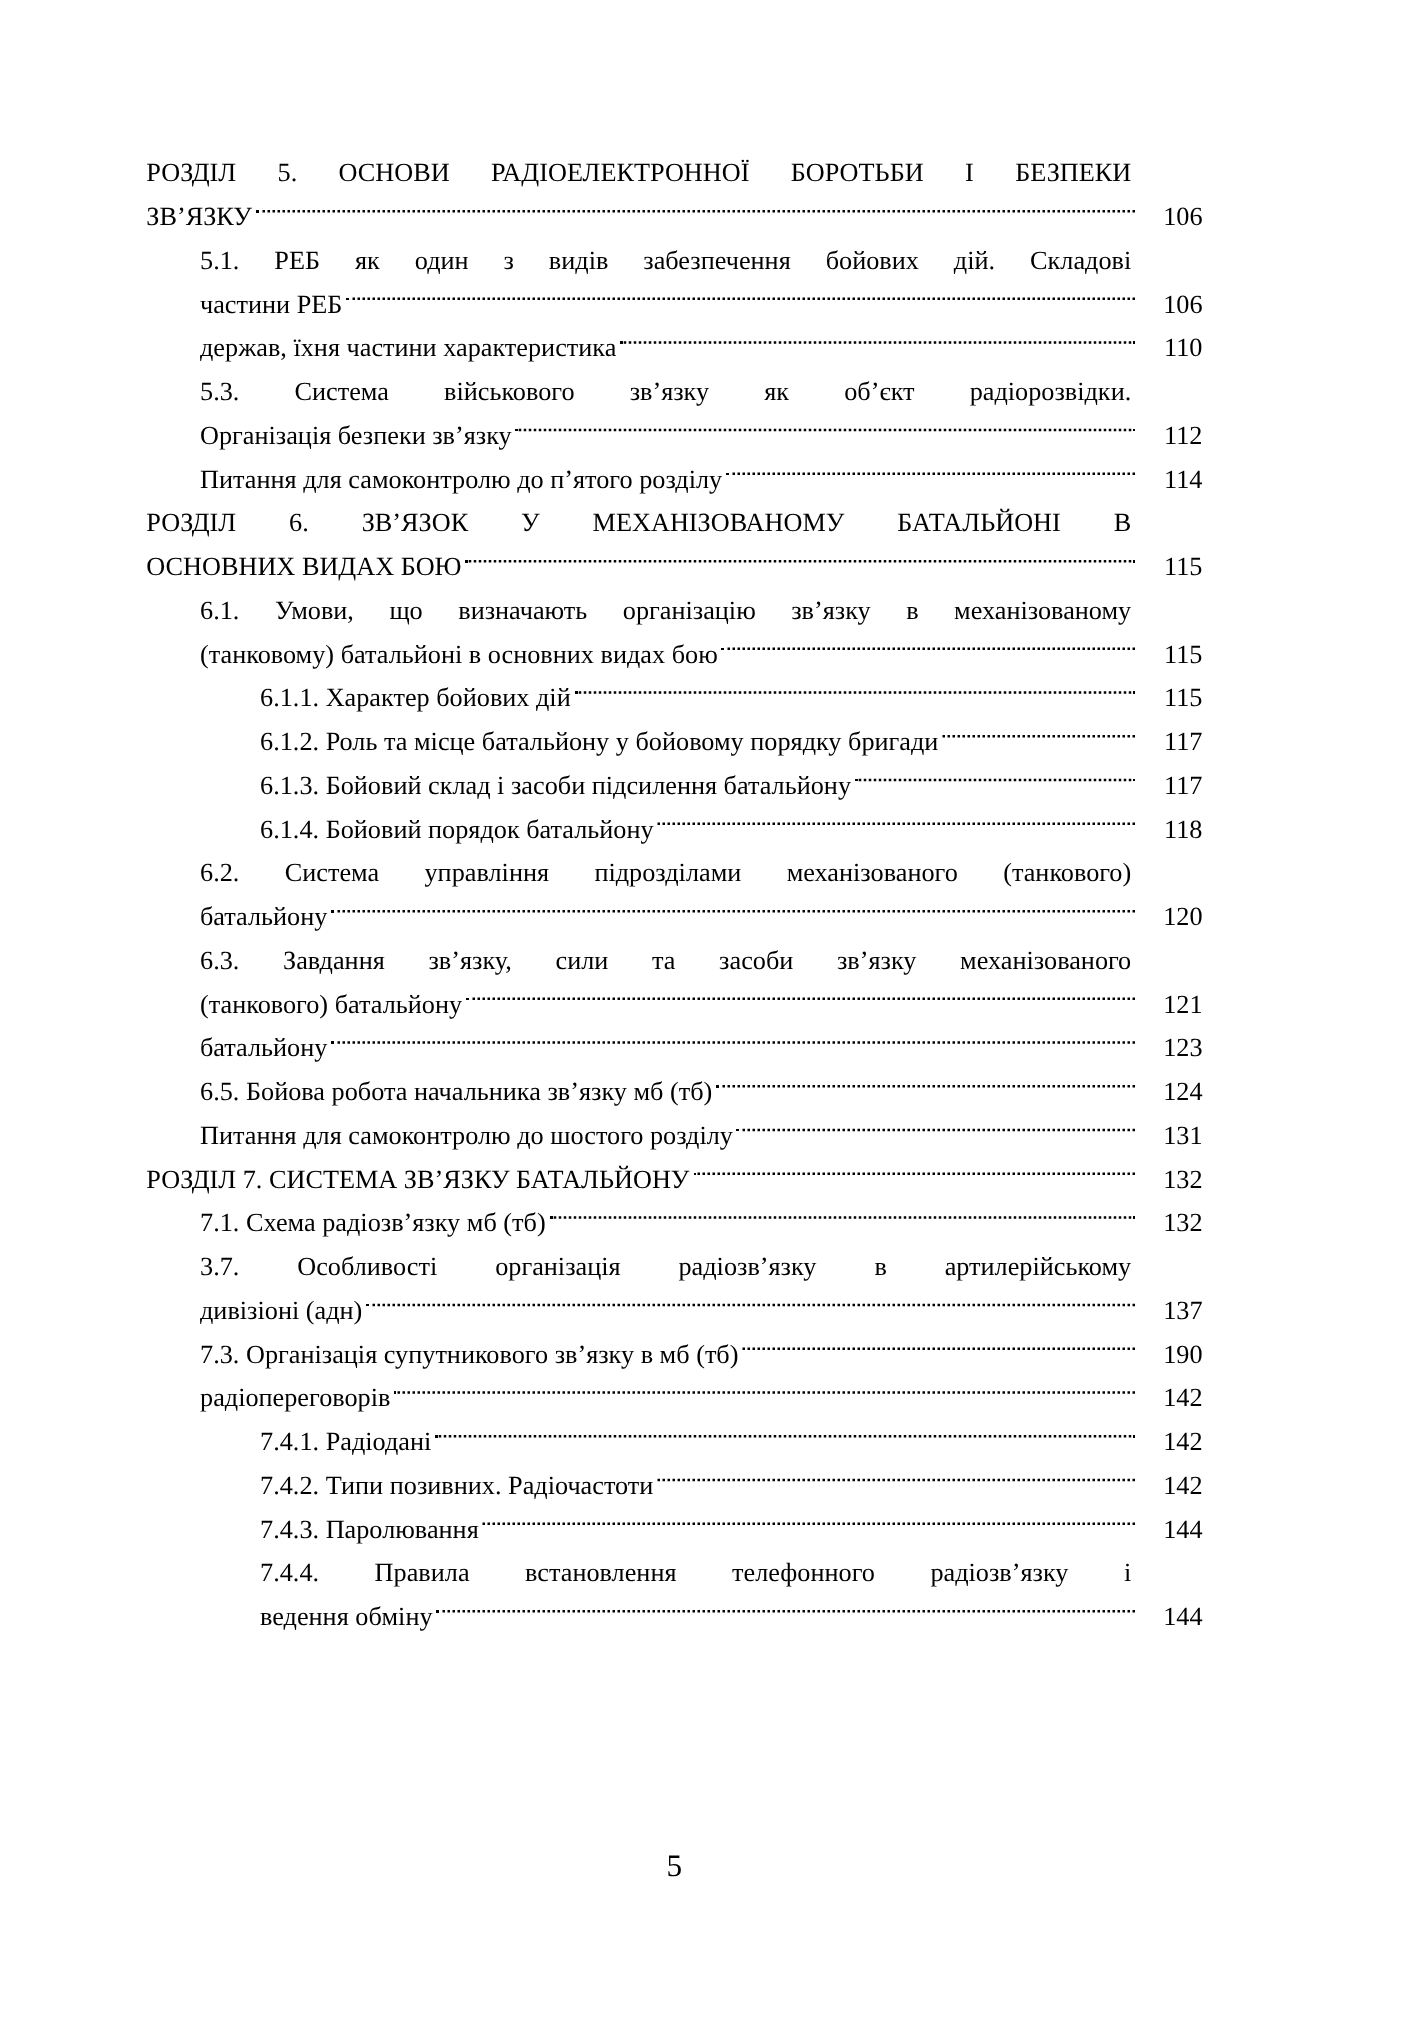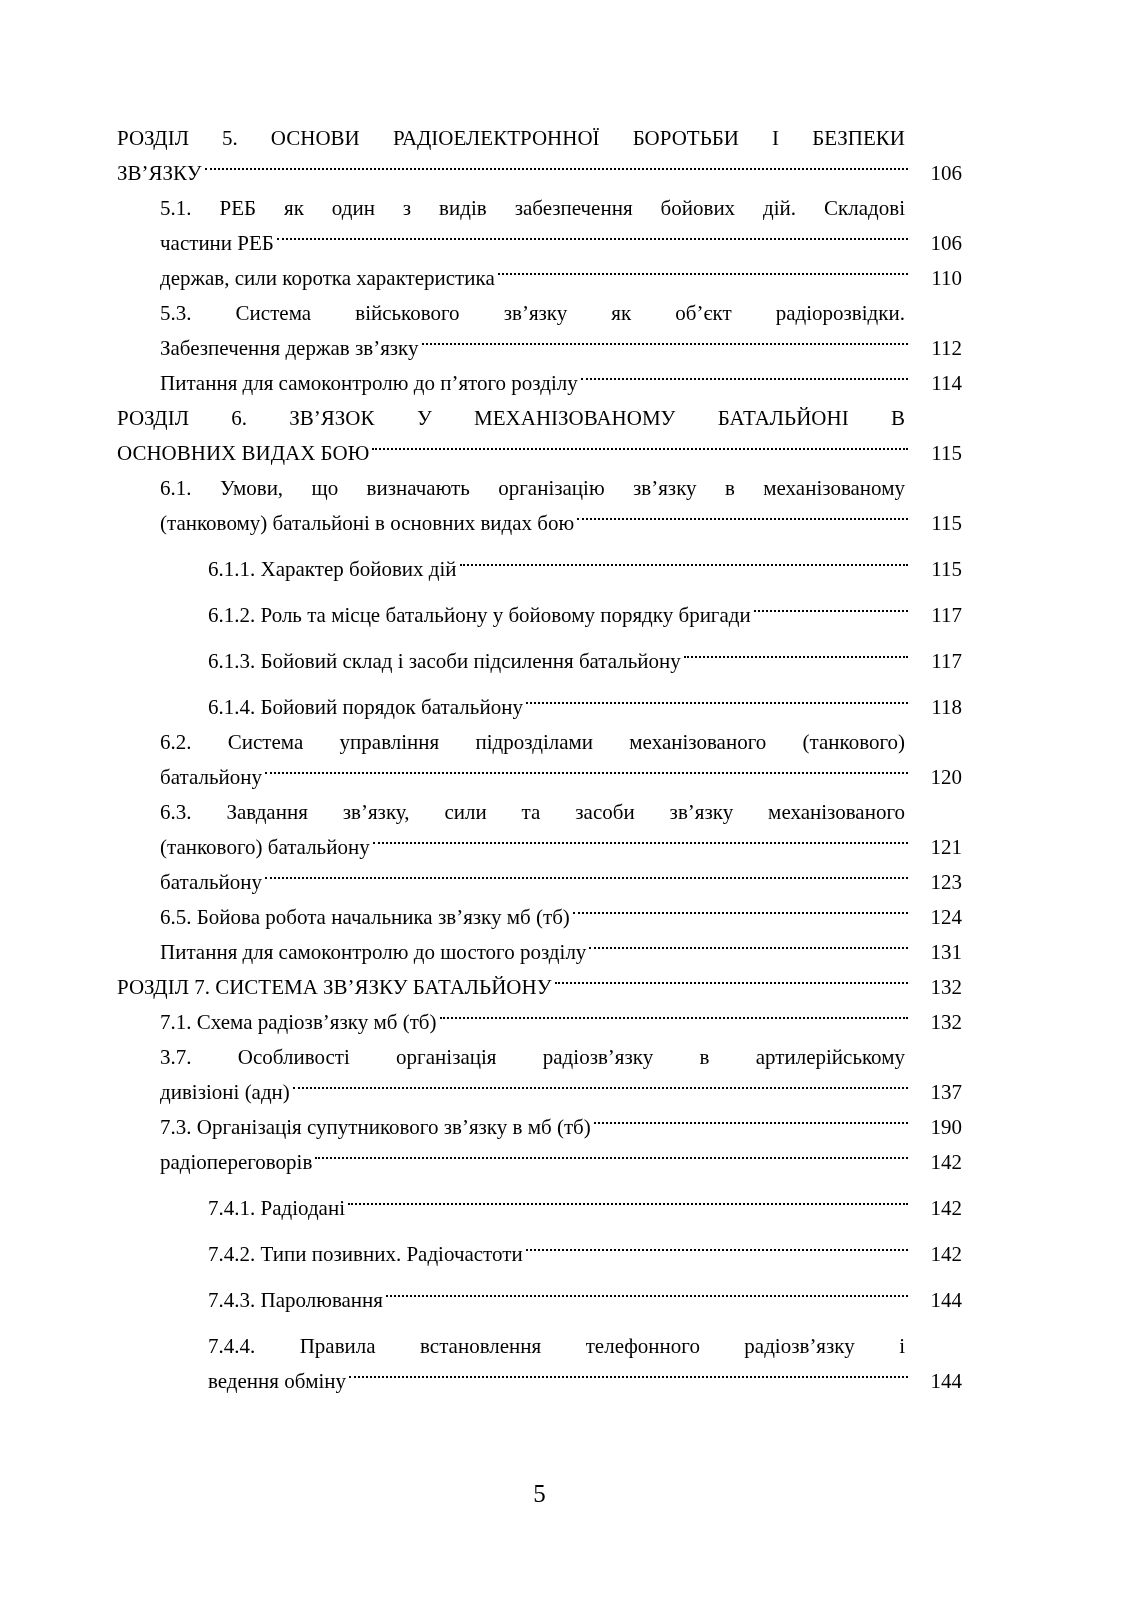--- a/index.html
+++ b/index.html
@@ -14,21 +14,21 @@
   }
   .toc {
     position: absolute;
     left: 117px;
     top: 121px;
     width: 845px;
   }
   .entry { font-size: 21px; line-height: 35px; }
   .entry.l0 { padding-left: 0; }
   .entry.l1 { padding-left: 43px; }
-  .entry.l2 { padding-left: 91px; margin-top: 11px; }
+  .entry.l2 { padding-left: 91px; }
   
   .tline {
     text-align: justify;
     text-align-last: justify;
     margin-right: 57px;
   }
   
   .lastline { display: flex; align-items: center; }
   .ltext { white-space: nowrap; flex: 0 0 auto; }
   .leader {
@@ -63,29 +63,29 @@
     <div class="entry l1">
       <div class="tline">5.1. РЕБ як один з видів забезпечення бойових дій. Складові</div>
       <div class="lastline">
         <span class="ltext">частини РЕБ</span>
         <span class="leader"></span>
         <span class="pagenum">106</span>
       </div>
     </div>
     <div class="entry l1">
       <div class="lastline">
-        <span class="ltext">держав, сили коротка характеристика</span>
+        <span class="ltext">держав, їхня частини характеристика</span>
         <span class="leader"></span>
         <span class="pagenum">110</span>
       </div>
     </div>
     <div class="entry l1">
       <div class="tline">5.3. Система військового зв’язку як об’єкт радіорозвідки.</div>
       <div class="lastline">
-        <span class="ltext">Забезпечення держав зв’язку</span>
+        <span class="ltext">Організація безпеки зв’язку</span>
         <span class="leader"></span>
         <span class="pagenum">112</span>
       </div>
     </div>
     <div class="entry l1">
       <div class="lastline">
         <span class="ltext">Питання для самоконтролю до п’ятого розділу</span>
         <span class="leader"></span>
         <span class="pagenum">114</span>
       </div>

